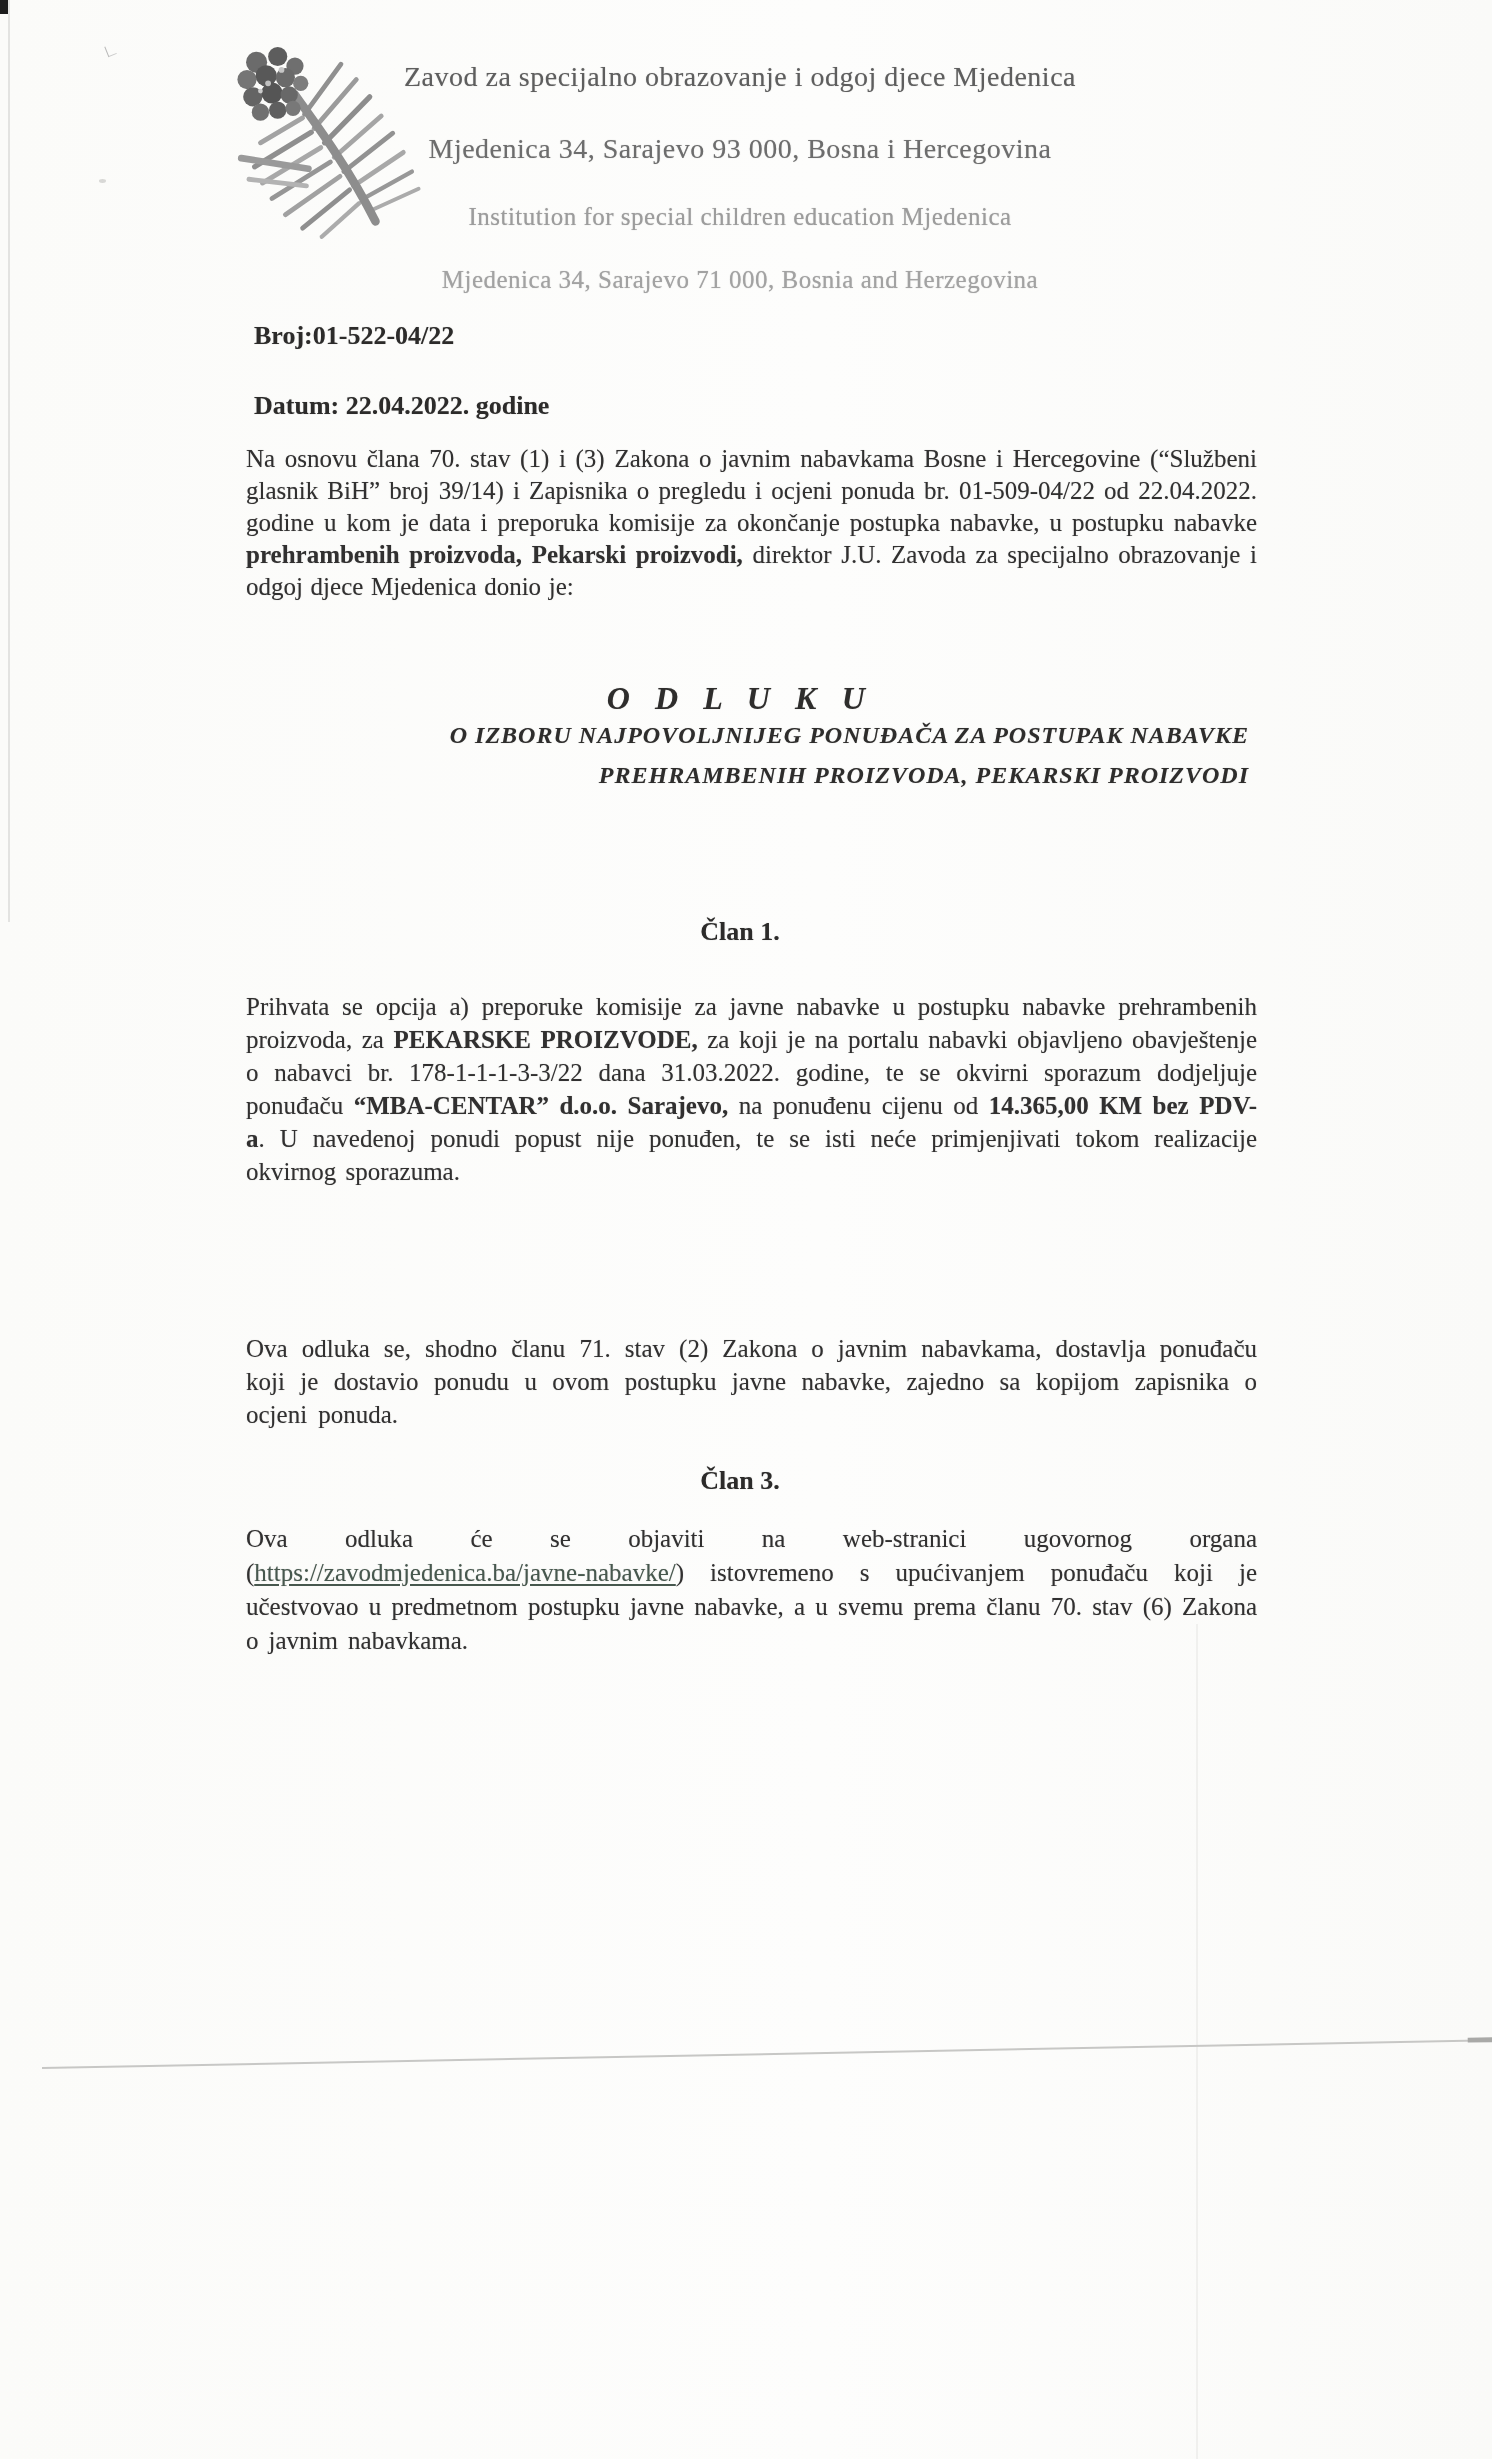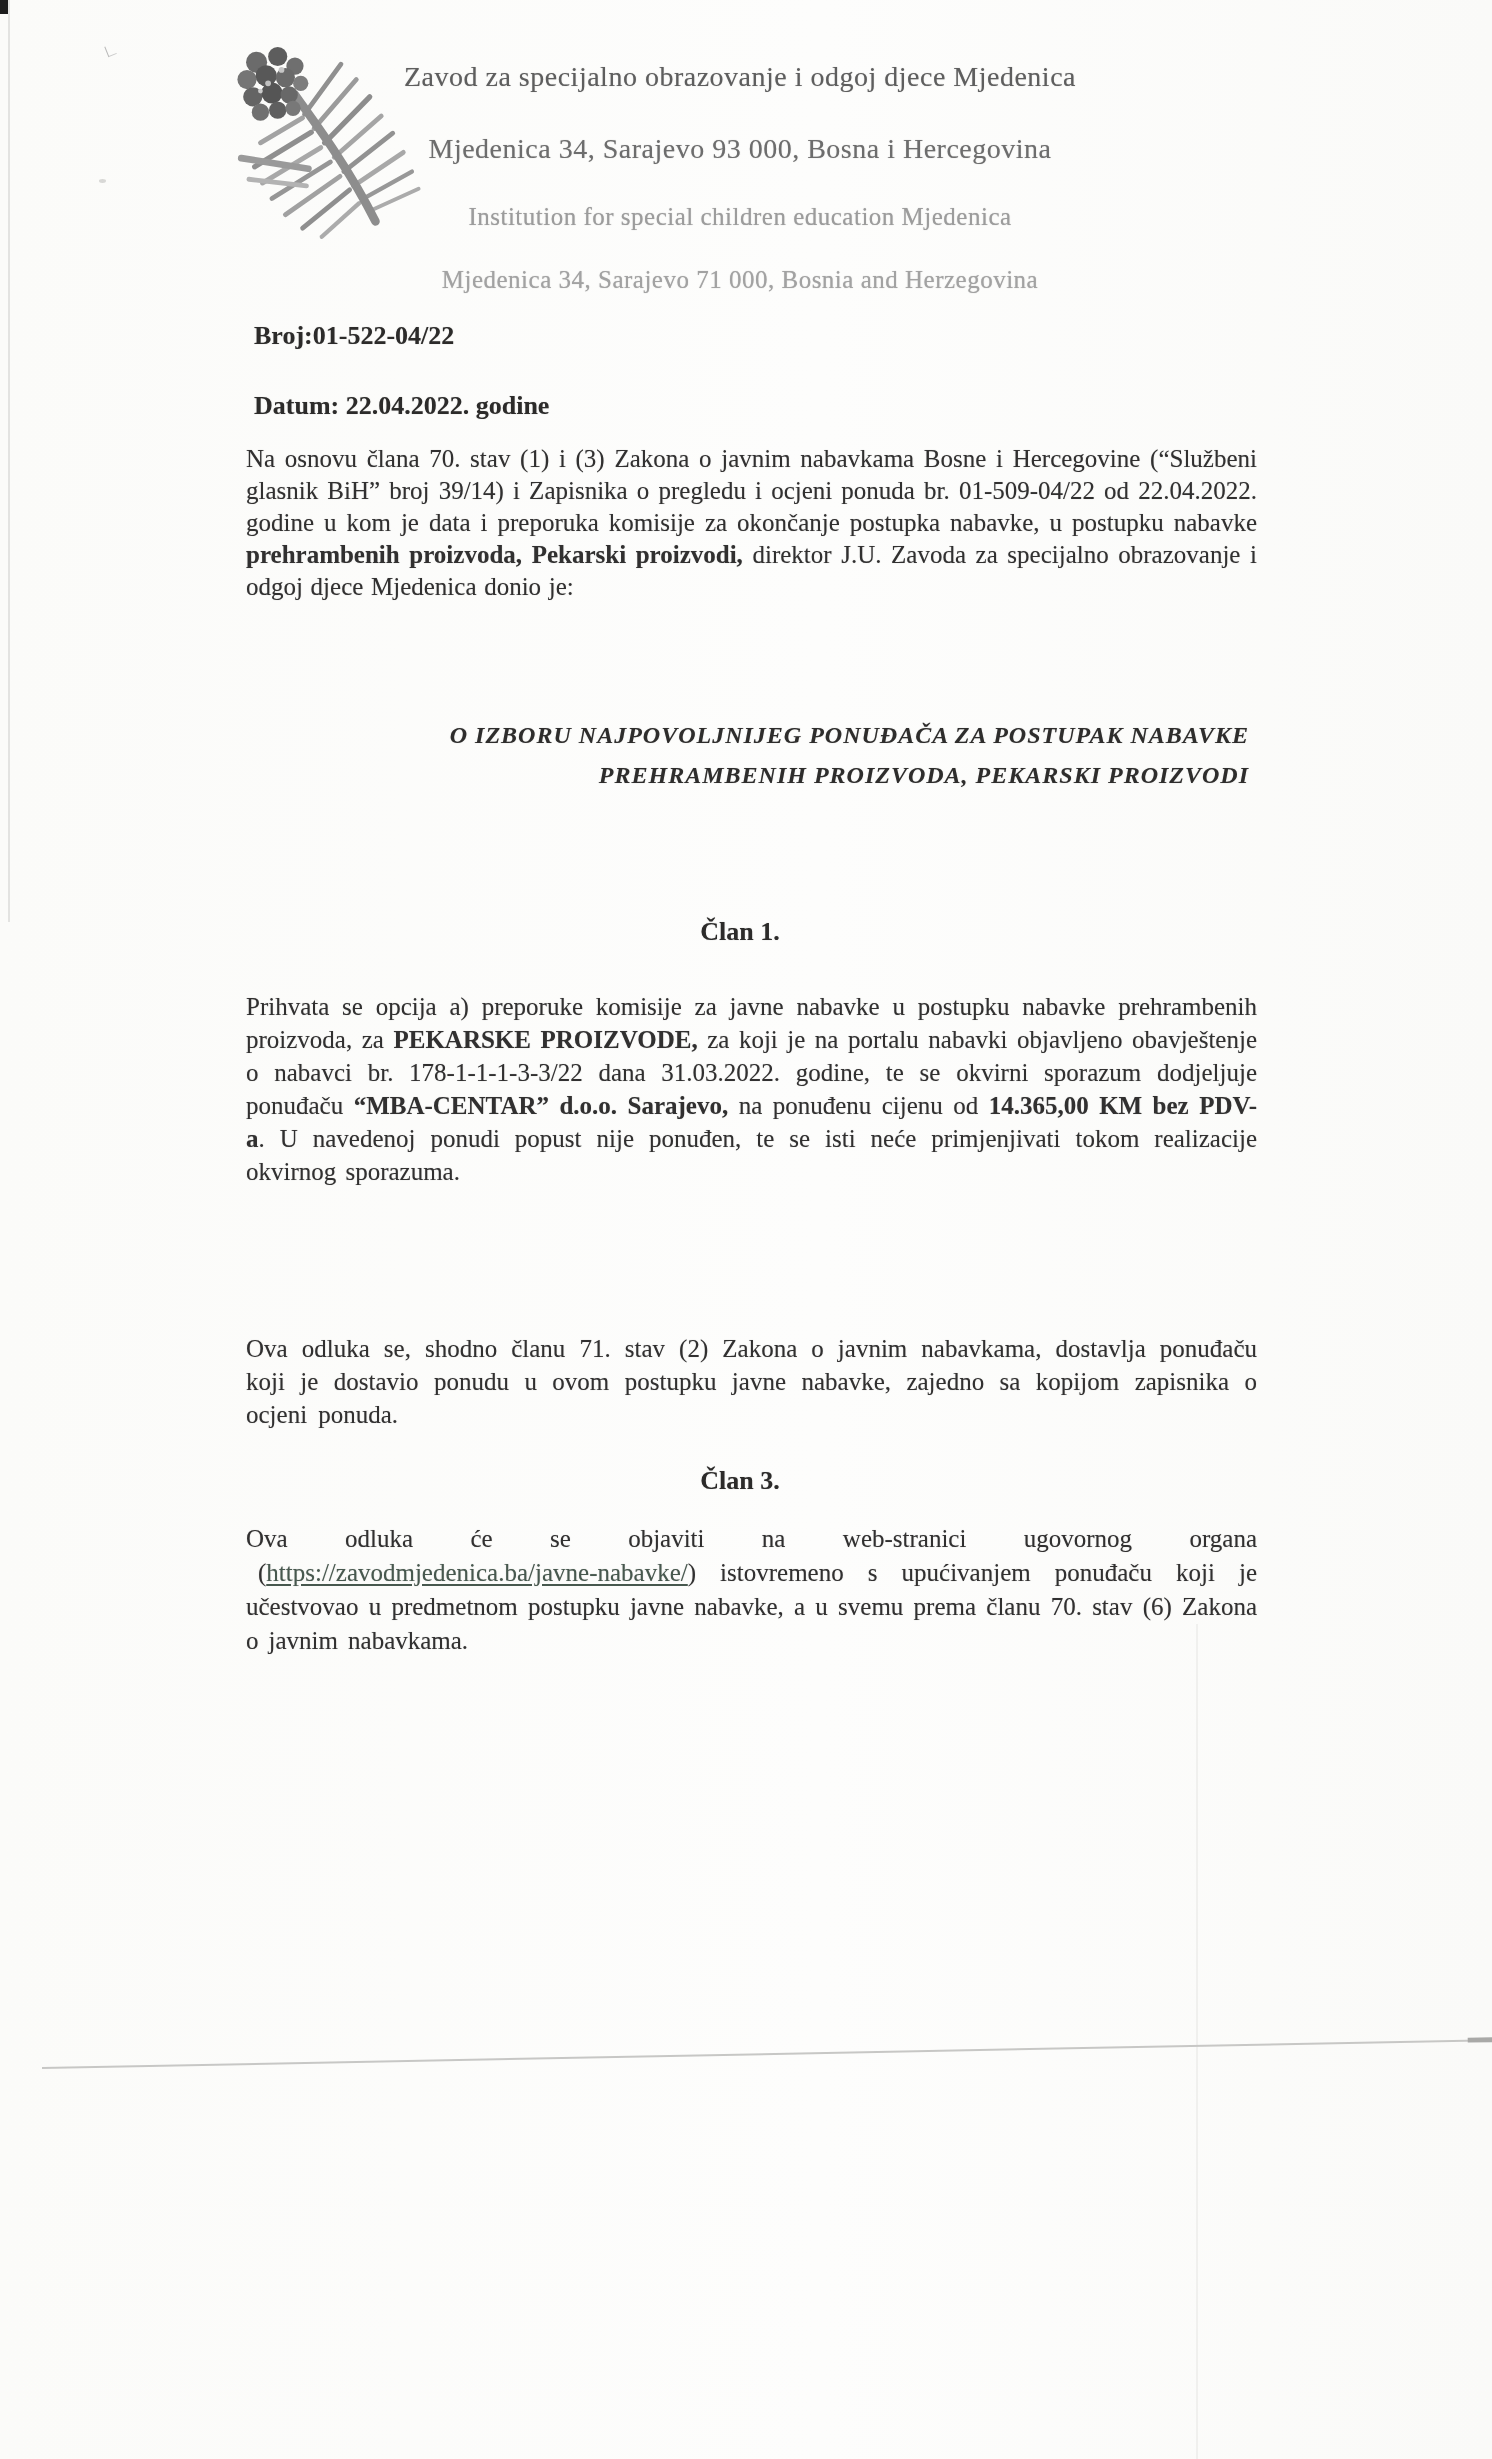--- a/index.html
+++ b/index.html
@@ -33,21 +33,21 @@
   
   .para {
     position: absolute; left: 246px; width: 1011px;
     text-align: justify; font-size: 25px; color: #313030;
   }
   .intro { top: 443px; line-height: 32px; word-spacing: 1.4px; }
   .a1 { top: 990px; line-height: 33px;   word-spacing: 2.9px; }
   .a2 { top: 1332px; line-height: 33px; word-spacing: 4.8px; }
   .a3 { top: 1522px; line-height: 34px;   word-spacing: 3.8px; }
   .b { font-weight: bold; }
-  .nowrap { white-space: nowrap; margin-left: 12px; }
+  .nowrap { white-space: nowrap; }
   .doc-link { color: #47584e; text-decoration: underline; text-underline-offset: 2.9px; cursor: pointer; }
 
   
   .decision-title {
     position: absolute; left: 231px; width: 1018px; top: 680px;
     text-align: center; font-size: 32px; font-weight: bold; font-style: italic;
     letter-spacing: 8.6px; color: #2e2d2c;
   }
   .decision-subtitle {
     position: absolute; left: 231px; width: 1018px; top: 715px;
@@ -132,20 +132,21 @@
   <div class="lh-line lh1 scan-text">Zavod za specijalno obrazovanje i odgoj djece Mjedenica</div>
   <div class="lh-line lh2 scan-text">Mjedenica 34, Sarajevo 93 000, Bosna i Hercegovina</div>
   <div class="lh-line lh3 scan-text">Institution for special children education Mjedenica</div>
   <div class="lh-line lh4 scan-text">Mjedenica 34, Sarajevo 71 000, Bosnia and Herzegovina</div>
 
   <div class="ref-line ref-number scan-text">Broj:01-522-04/22</div>
   <div class="ref-line ref-date scan-text">Datum: 22.04.2022. godine</div>
 
   <p class="para intro scan-text"><span>Na osnovu člana 70. stav (1) i (3) Zakona o javnim nabavkama Bosne i Hercegovine (“Službeni glasnik BiH” broj 39/14) i Zapisnika o pregledu i ocjeni ponuda br. 01-509-04/22 od 22.04.2022. godine u kom je data i preporuka komisije za okončanje postupka nabavke, u postupku nabavke </span><span class="b">prehrambenih proizvoda, Pekarski proizvodi,</span><span> direktor J.U. Zavoda za specijalno obrazovanje i odgoj djece Mjedenica donio je:</span></p>
 
+  <h1 class="decision-title scan-text">O D L U K U</h1>
   <div class="decision-subtitle scan-text">
     <div>O IZBORU NAJPOVOLJNIJEG PONUĐAČA ZA POSTUPAK NABAVKE</div>
     <div>PREHRAMBENIH PROIZVODA, PEKARSKI PROIZVODI</div>
   </div>
 
   <h2 class="article-heading a1h scan-text">Član 1.</h2>
   <p class="para a1 scan-text"><span>Prihvata se opcija a) preporuke komisije za javne nabavke u postupku nabavke prehrambenih proizvoda, za </span><span class="b">PEKARSKE PROIZVODE,</span><span> za koji je na portalu nabavki objavljeno obavještenje o nabavci br. 178-1-1-1-3-3/22 dana 31.03.2022. godine, te se okvirni sporazum dodjeljuje ponuđaču </span><span class="b">“MBA-CENTAR” d.o.o. Sarajevo,</span><span> na ponuđenu cijenu od </span><span class="b">14.365,00 KM bez PDV-a</span><span>. U navedenoj ponudi popust nije ponuđen, te se isti neće primjenjivati tokom realizacije okvirnog sporazuma.</span></p>
 
   <p class="para a2 scan-text"><span>Ova odluka se, shodno članu 71. stav (2) Zakona o javnim nabavkama, dostavlja ponuđaču koji je dostavio ponudu u ovom postupku javne nabavke, zajedno sa kopijom zapisnika o ocjeni ponuda.</span></p>
 

